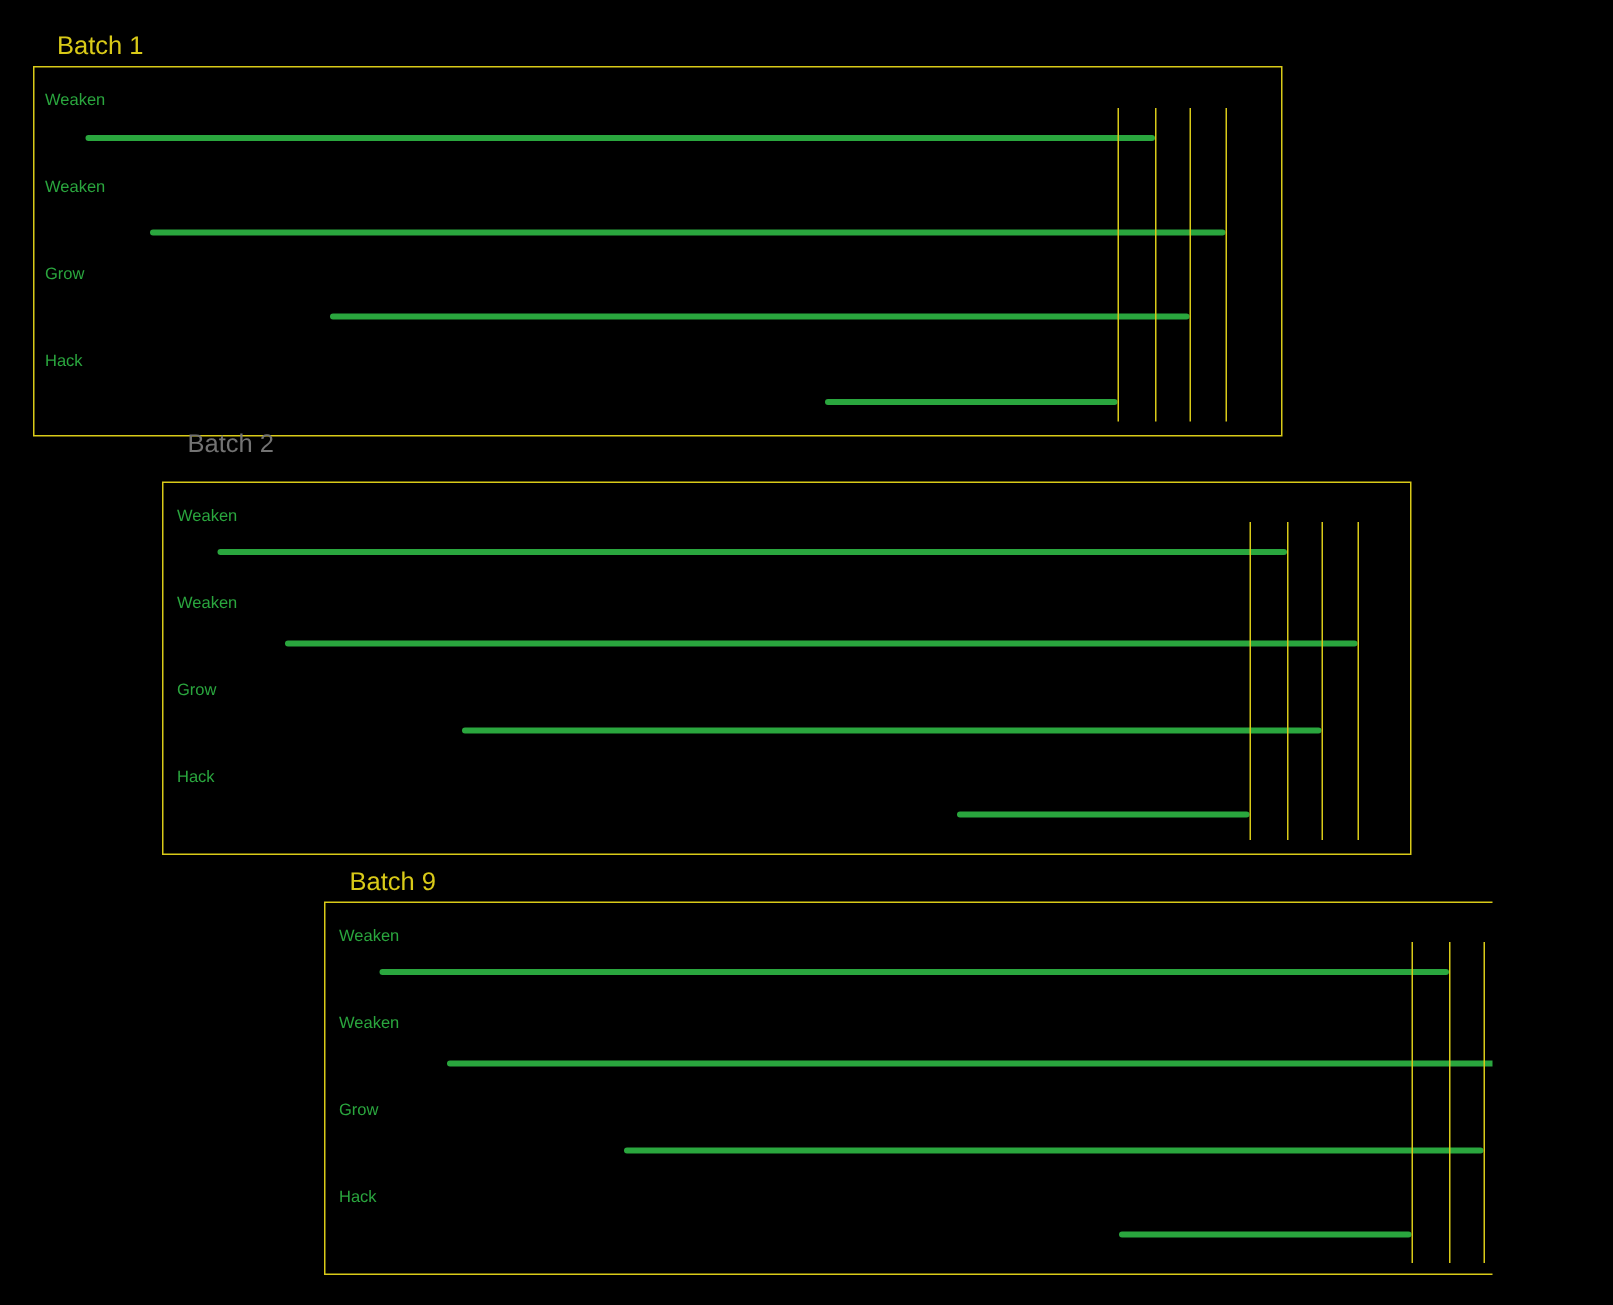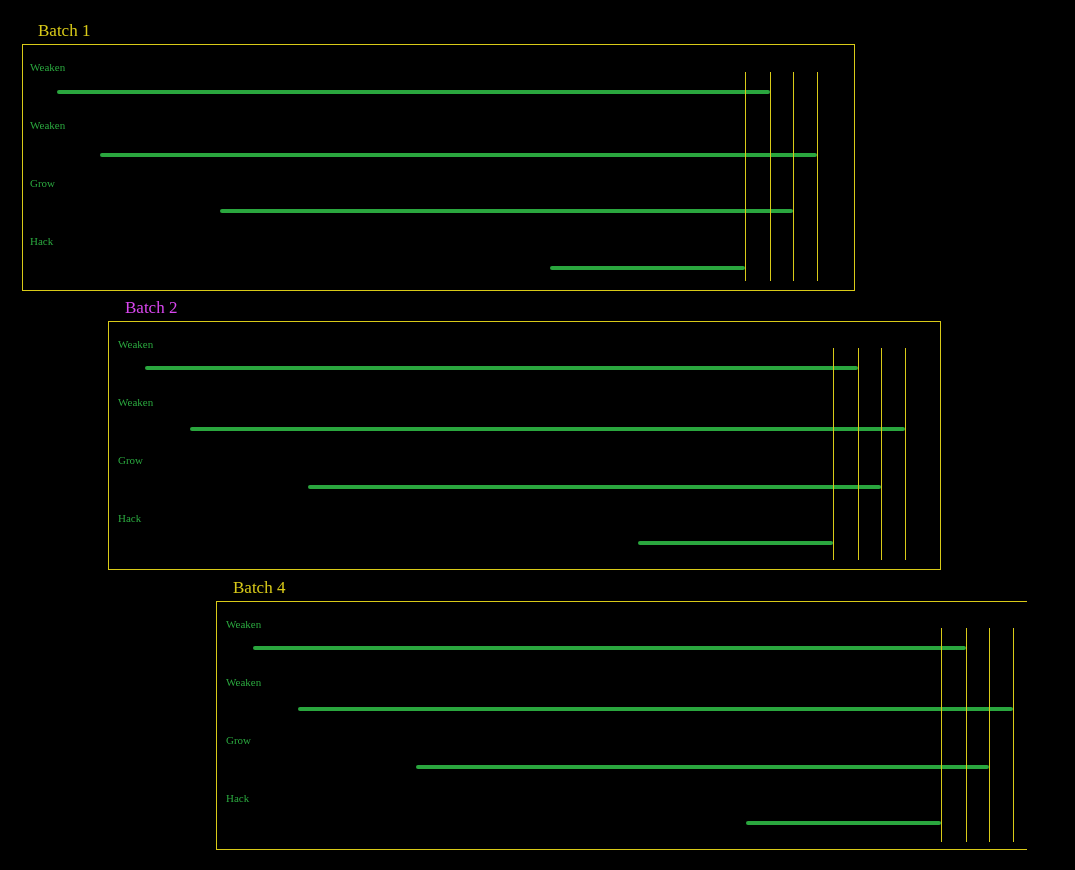--- a/index.html
+++ b/index.html
@@ -6,22 +6,21 @@
     margin: 0;
     padding: 0;
     background: #000000;
   }
   #canvas {
     position: relative;
     width: 995px;
     height: 870px;
     background: #000000;
     overflow: hidden;
-    font-family: Liberation Serif, serif;
-    padding-left: 32px;
+    font-family: Liberation Sans, sans-serif;
   }
   .batch-title {
     position: absolute;
     font-size: 17px;
     line-height: 20px;
     white-space: nowrap;
   }
   .batch-box {
     position: absolute;
     border: 1px solid;
@@ -55,35 +54,35 @@
     <div class="task-label" style="left: 30px; top: 115px; color: rgb(42, 166, 62);">Weaken</div>
     <div class="task-bar" style="left: 100px; top: 153px; width: 717px; background: rgb(42, 166, 62);"></div>
     <div class="task-label" style="left: 30px; top: 173px; color: rgb(42, 166, 62);">Grow</div>
     <div class="task-bar" style="left: 220px; top: 209px; width: 573px; background: rgb(42, 166, 62);"></div>
     <div class="task-label" style="left: 30px; top: 231px; color: rgb(42, 166, 62);">Hack</div>
     <div class="task-bar" style="left: 550px; top: 266px; width: 195px; background: rgb(42, 166, 62);"></div>
     <div class="finish-line" style="left: 745px; top: 72px; height: 209px; background: rgb(217, 202, 24);"></div>
     <div class="finish-line" style="left: 770px; top: 72px; height: 209px; background: rgb(217, 202, 24);"></div>
     <div class="finish-line" style="left: 793px; top: 72px; height: 209px; background: rgb(217, 202, 24);"></div>
     <div class="finish-line" style="left: 817px; top: 72px; height: 209px; background: rgb(217, 202, 24);"></div>
-    <div class="batch-title" style="left: 125px; top: 298px; color: #d946ef;">Batch 2</div>
+    <div class="batch-title" style="left: 125px; top: 286px; color: #737373;">Batch 2</div>
     <div class="batch-box" style="left: 108px; top: 321px; width: 833px; height: 249px; border-color: rgb(217, 202, 24);"></div>
     <div class="task-label" style="left: 118px; top: 334px; color: rgb(42, 166, 62);">Weaken</div>
     <div class="task-bar" style="left: 145px; top: 366px; width: 713px; background: rgb(42, 166, 62);"></div>
     <div class="task-label" style="left: 118px; top: 392px; color: rgb(42, 166, 62);">Weaken</div>
     <div class="task-bar" style="left: 190px; top: 427px; width: 715px; background: rgb(42, 166, 62);"></div>
     <div class="task-label" style="left: 118px; top: 450px; color: rgb(42, 166, 62);">Grow</div>
     <div class="task-bar" style="left: 308px; top: 485px; width: 573px; background: rgb(42, 166, 62);"></div>
     <div class="task-label" style="left: 118px; top: 508px; color: rgb(42, 166, 62);">Hack</div>
     <div class="task-bar" style="left: 638px; top: 541px; width: 195px; background: rgb(42, 166, 62);"></div>
     <div class="finish-line" style="left: 833px; top: 348px; height: 212px; background: rgb(217, 202, 24);"></div>
     <div class="finish-line" style="left: 858px; top: 348px; height: 212px; background: rgb(217, 202, 24);"></div>
     <div class="finish-line" style="left: 881px; top: 348px; height: 212px; background: rgb(217, 202, 24);"></div>
     <div class="finish-line" style="left: 905px; top: 348px; height: 212px; background: rgb(217, 202, 24);"></div>
-    <div class="batch-title" style="left: 233px; top: 578px; color: rgb(217, 202, 24);">Batch 4</div>
+    <div class="batch-title" style="left: 233px; top: 578px; color: rgb(217, 202, 24);">Batch 9</div>
     <div class="batch-box" style="left: 216px; top: 601px; width: 833px; height: 249px; border-color: rgb(217, 202, 24);"></div>
     <div class="task-label" style="left: 226px; top: 614px; color: rgb(42, 166, 62);">Weaken</div>
     <div class="task-bar" style="left: 253px; top: 646px; width: 713px; background: rgb(42, 166, 62);"></div>
     <div class="task-label" style="left: 226px; top: 672px; color: rgb(42, 166, 62);">Weaken</div>
     <div class="task-bar" style="left: 298px; top: 707px; width: 715px; background: rgb(42, 166, 62);"></div>
     <div class="task-label" style="left: 226px; top: 730px; color: rgb(42, 166, 62);">Grow</div>
     <div class="task-bar" style="left: 416px; top: 765px; width: 573px; background: rgb(42, 166, 62);"></div>
     <div class="task-label" style="left: 226px; top: 788px; color: rgb(42, 166, 62);">Hack</div>
     <div class="task-bar" style="left: 746px; top: 821px; width: 195px; background: rgb(42, 166, 62);"></div>
     <div class="finish-line" style="left: 941px; top: 628px; height: 214px; background: rgb(217, 202, 24);"></div>

